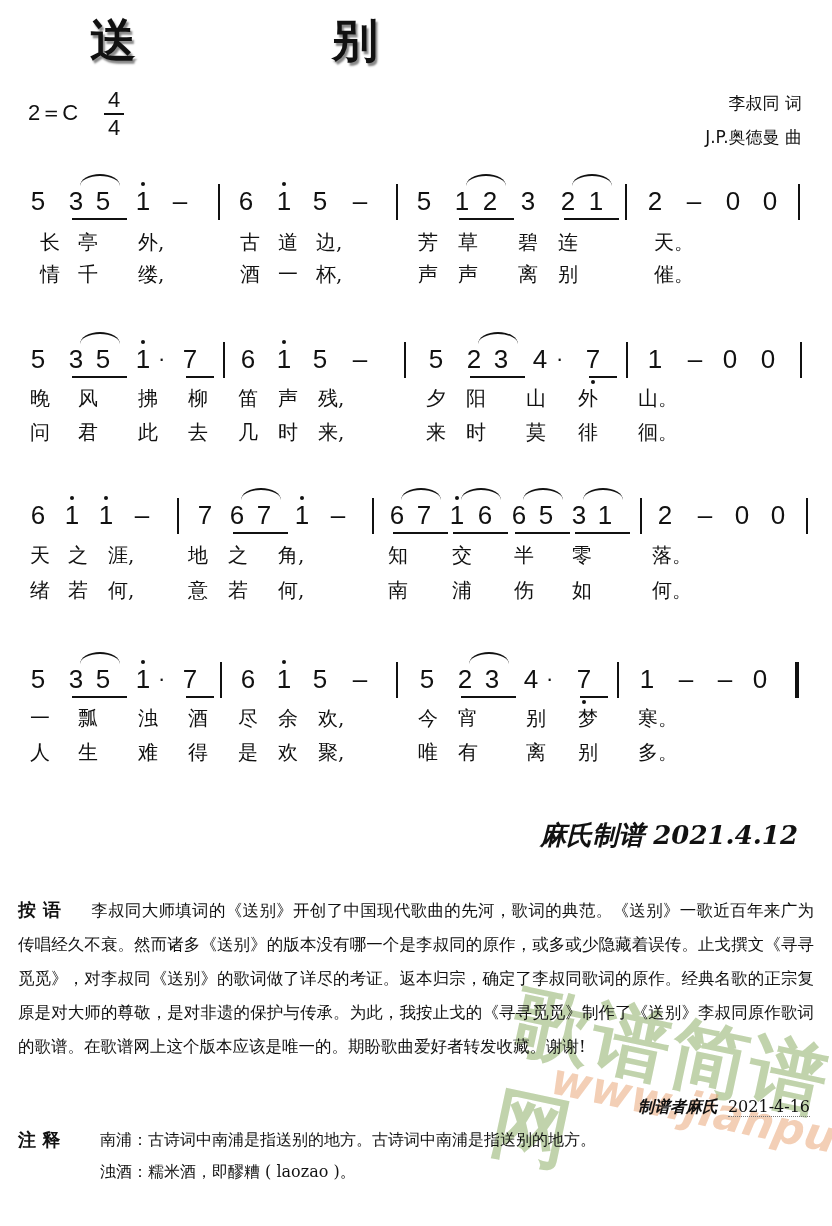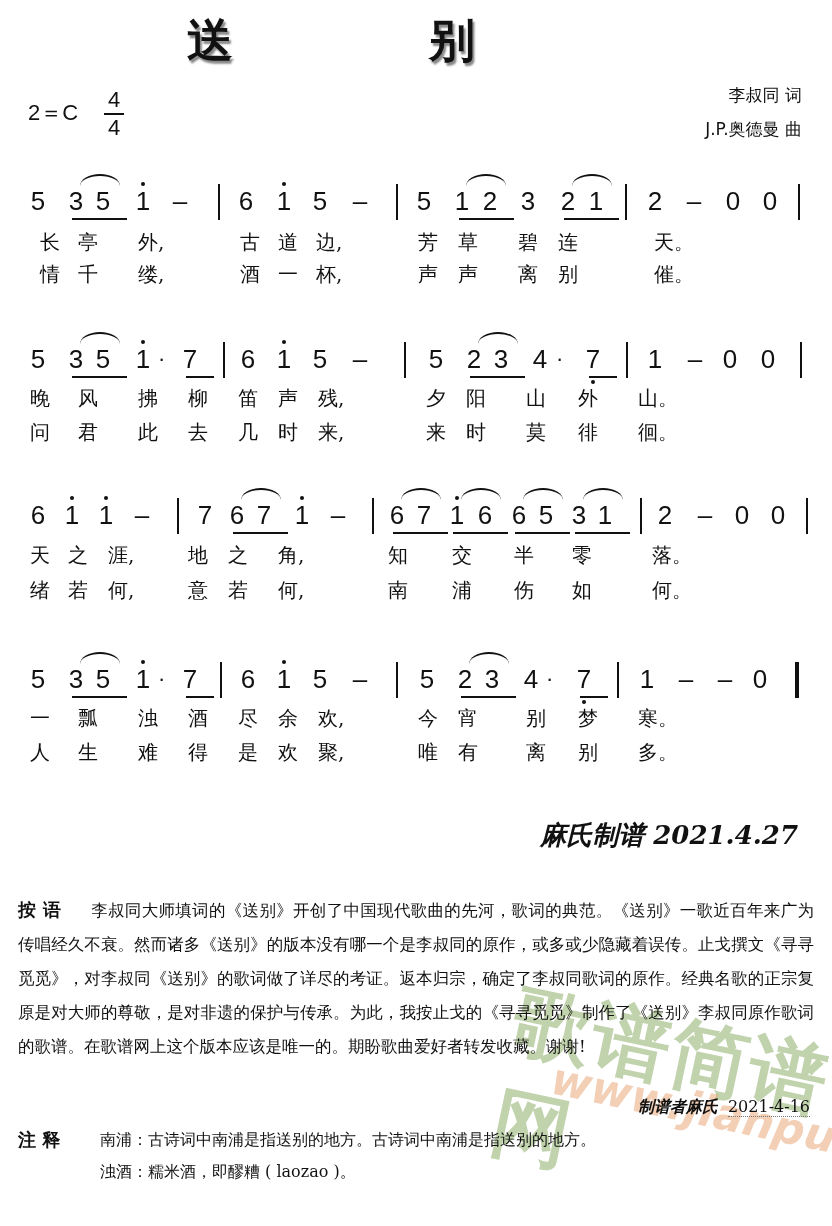--- a/index.html
+++ b/index.html
@@ -1,26 +1,26 @@
 <!DOCTYPE html>
 <html><head>
 <meta charset="utf-8">
 <style>
   html, body { margin: 0; padding: 0; background: #ffffff; }
   body { width: 832px; height: 1226px; position: relative; overflow: hidden;
          font-family: "DejaVu Sans", sans-serif; color: #111; }
   .abs { position: absolute; }
-  .title { left: 0; width: 662px; top: 10px; text-align: center; font-family: "DejaVu Serif", serif;
+  .title { left: 0; width: 662px; top: 10px; font-family: "DejaVu Serif", serif;
            font-size: 46px; font-weight: bold; letter-spacing: 90px; padding-left: 90px; box-sizing: border-box;
            text-shadow: 2px 3px 2px #888; }
   .key { left: 28px; top: 98px; font-family: "Liberation Sans", sans-serif; font-size: 22px; }
   .frac { position: absolute; left: 104px; top: 88px; width: 20px; text-align: center;
           font-family: "Liberation Sans", sans-serif; font-size: 22px; line-height: 24px; }
   .frac .bar { height: 2px; background: #111; margin: 1px 0; }
-  .credit { right: 30px; font-size: 17px; text-align: right; font-family: "DejaVu Sans", sans-serif; }
+  .credit { right: 30px; font-size: 17px; text-align: right; font-family: "DejaVu Sans", sans-serif; margin-top: 8px; }
   .staff { position: absolute; left: 0; width: 832px; height: 40px; }
   .n { position: absolute; font-family: "Liberation Sans", sans-serif; font-size: 26px; line-height: 30px;
        width: 20px; text-align: center; top: 0; }
   .dot-above { position: absolute; width: 4px; height: 4px; border-radius: 2px; background: #111;
                top: -4px; left: 8px; }
   .dot-below { position: absolute; width: 4px; height: 4px; border-radius: 2px; background: #111;
                top: 36px; left: 8px; }
   .aug { position: absolute; font-family: "Liberation Sans", sans-serif; font-size: 22px; top: 2px; }
   .barline { position: absolute; width: 2px; height: 36px; background: #111; top: -2px; }
   .barline.thick { width: 4px; }
@@ -184,21 +184,21 @@
       <div class="ul" style="left: 461px; width: 55px;"></div>
       <div class="ul" style="left: 580px; width: 28px;"></div>
       <div class="slur" style="left: 80px; width: 40px;"></div>
       <div class="slur" style="left: 469px; width: 40px;"></div>
     </div>
   </div>
 
 <div class="abs wm1">歌谱简谱网</div>
 <div class="abs wm2">www.jianpu.cn</div>
 
-<div class="abs sig">麻氏制谱  2021.4.27</div>
+<div class="abs sig">麻氏制谱  2021.4.12</div>
 
 <div class="abs note-text">
   <span class="lead">按 语</span><span>李叔同大师填词的《送别》开创了中国现代歌曲的先河，歌词的典范。《送别》一歌近百年来广为传唱经久不衰。然而诸多《送别》的版本没有哪一个是李叔同的原作，或多或少隐藏着误传。止戈撰文《寻寻觅觅》，对李叔同《送别》的歌词做了详尽的考证。返本归宗，确定了李叔同歌词的原作。经典名歌的正宗复原是对大师的尊敬，是对非遗的保护与传承。为此，我按止戈的《寻寻觅觅》制作了《送别》李叔同原作歌词的歌谱。在歌谱网上这个版本应该是唯一的。期盼歌曲爱好者转发收藏。谢谢!</span>
 </div>
 
 <div class="abs maker">
   <span style="font-style:italic;font-weight:bold;">制谱者麻氏</span><span class="date">2021-4-16</span>
 </div>
 
 <div class="abs annot-label">注 释</div>

